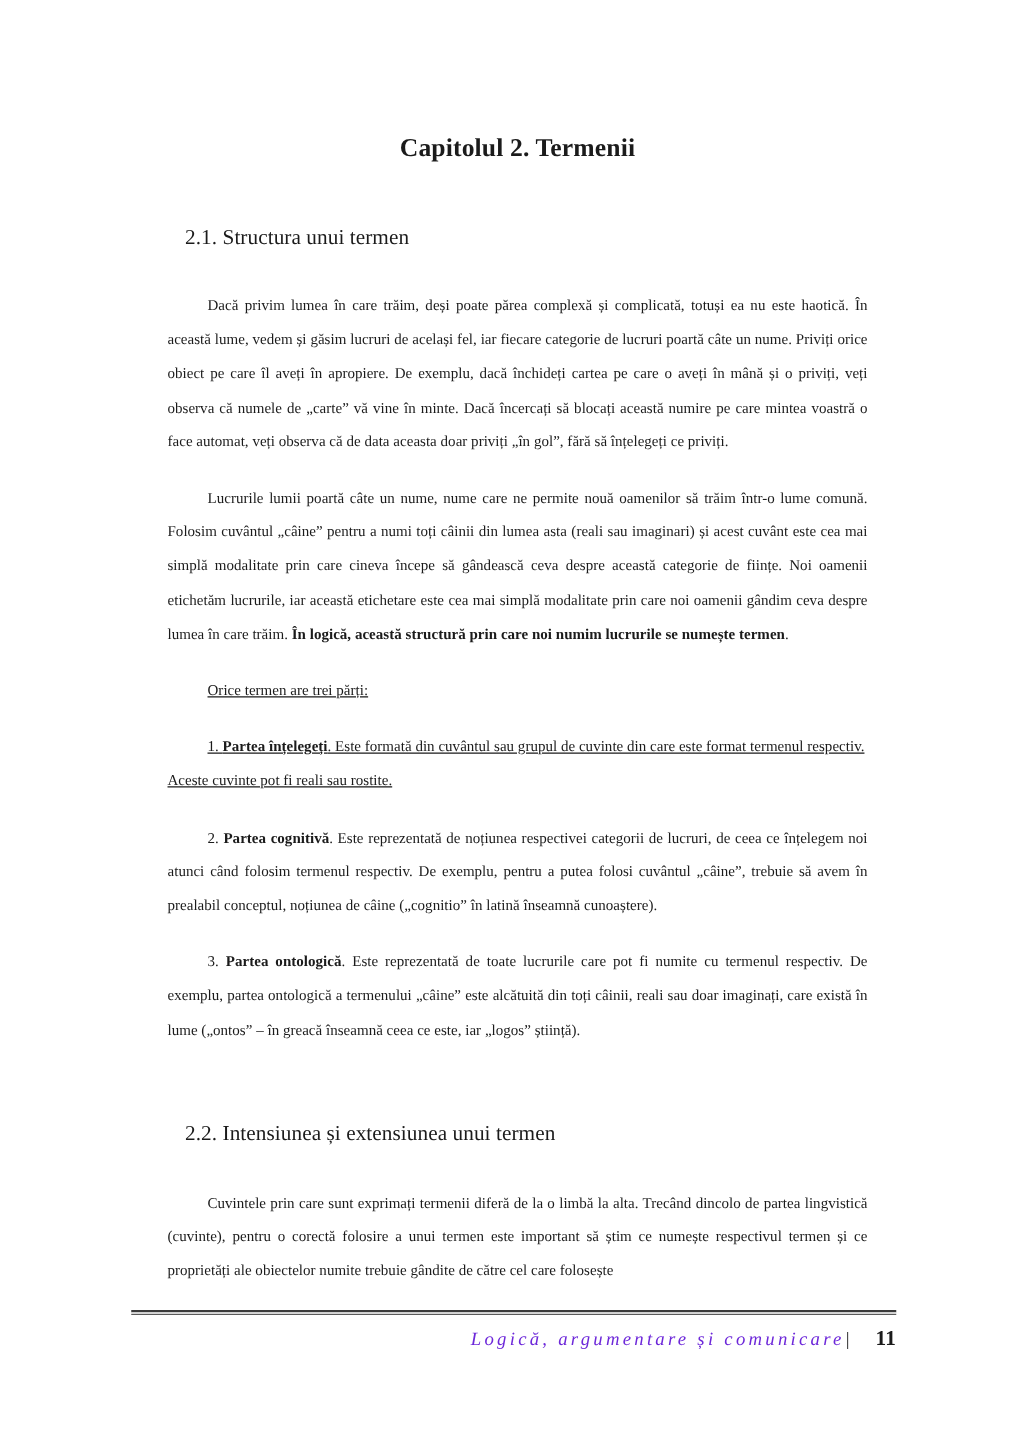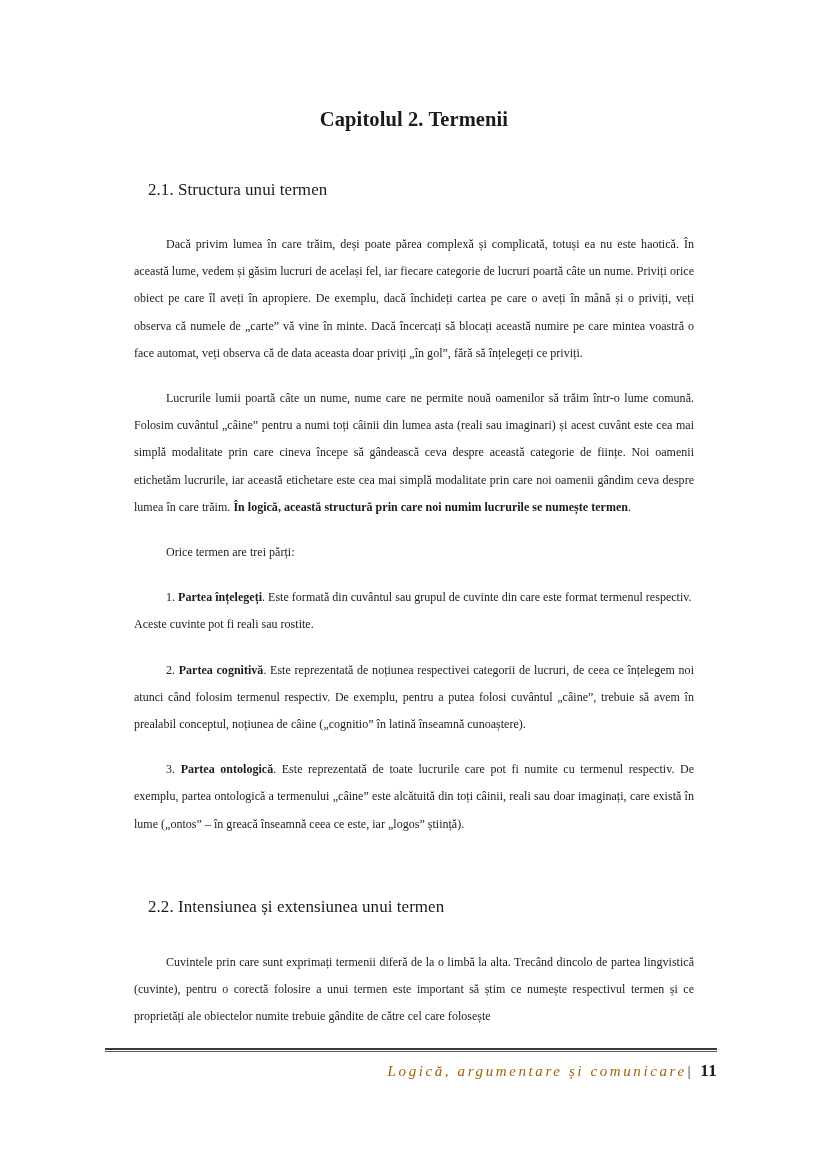--- a/index.html
+++ b/index.html
@@ -58,21 +58,21 @@
     line-height: 27.2px;
     margin: 18px;
     text-align: justify;
     text-justify: inter-word;
     hyphens: none;
     letter-spacing: 0.02px;
   }
   p.indent { text-indent: 32px; }
   p.first-para { margin-top: 28px; }
   p.after-heading { margin-top: 29px; }
-  p.left { text-align: left; }
+  p.left { text-align: left; text-decoration: underline; }
   b { font-weight: bold; }
 
   
   .footer {
     position: absolute;
     left: 105px;
     top: 1048px;
     width: 612px;
   }
   .footer-rule-thick {
@@ -92,31 +92,31 @@
   }
   .footer-line {
     margin-top: 9px;
     text-align: right;
     white-space: nowrap;
   }
   .footer-title {
     font-style: italic;
     font-size: 15px;
     letter-spacing: 2.6px;
-    color: #a16207;
+    color: #6d28d9;
   }
   .footer-sep {
     font-style: italic;
     font-size: 15px;
     letter-spacing: 0.5px;
   }
   .footer-page {
     font-weight: bold;
     font-size: 17px;
-    margin-left: 9px;
+    margin-left: 20px;
     letter-spacing: 0.3px;
   }
 </style>
 </head>
 <body>
 
 <div class="page">
 
   <div class="content">
 

